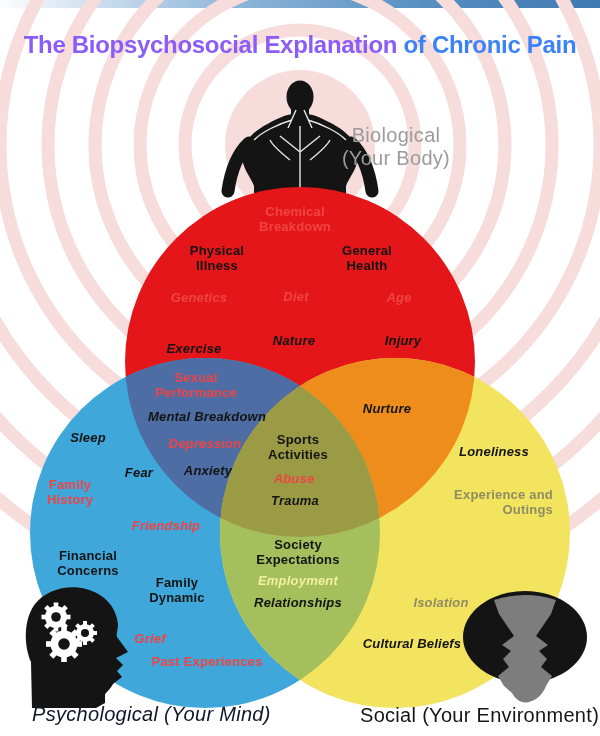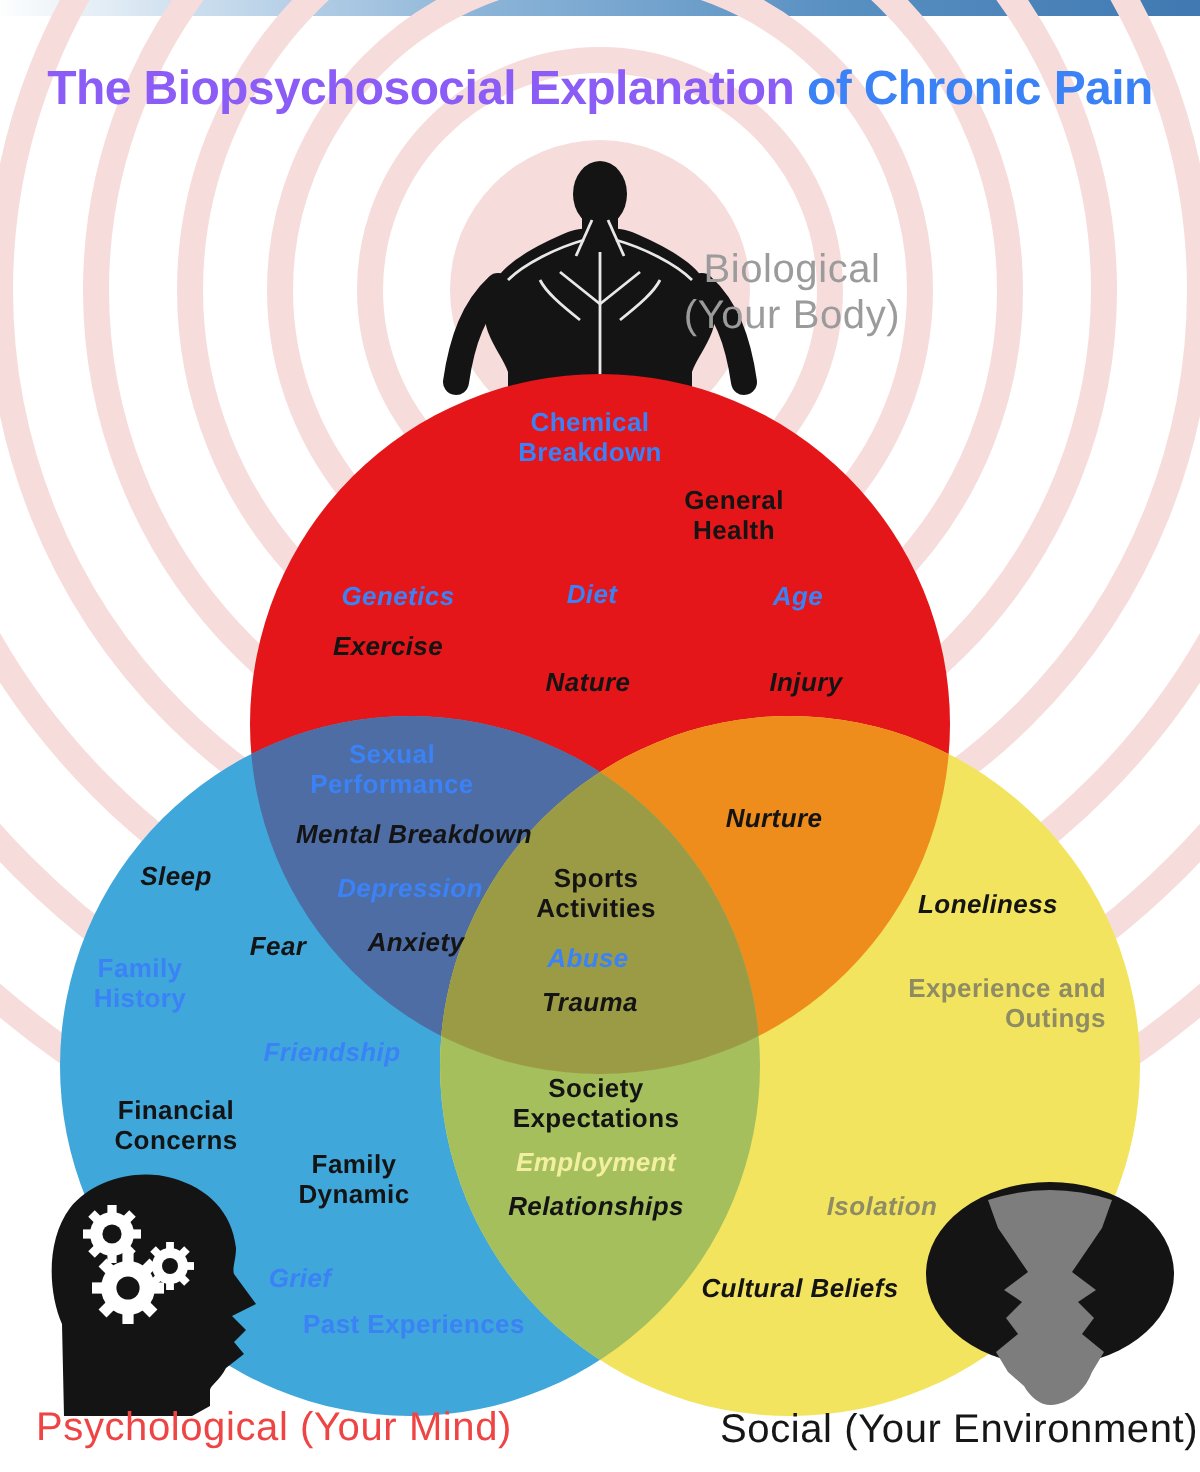--- a/index.html
+++ b/index.html
@@ -15,28 +15,28 @@
   .ring  { fill:none; stroke:#f7dcdc; stroke-width:13; }
   .rfill { fill:#f7dcdc; }
   .title {
     position:absolute; top:31px; left:0; width:600px; text-align:center;
     font-size:24px; font-weight:700; letter-spacing:-0.3px; white-space:nowrap;
   }
   .title .accent { color:#8b5cf6; }
   .title .rest   { color:#3b82f6; }
   .grouplabel { position:absolute; color:#9b9b9b; font-size:20px; letter-spacing:0.3px; }
   .bio-label  { top:124px; left:306px; width:180px; text-align:center; line-height:23px; }
-  .psy-label  { top:703px; left:18px;  color:#ef4444; }
+  .psy-label  { top:703px; left:32px;  color:#0f172a;font-style:italic; }
   .soc-label  { top:704px; left:360px; color:#161616; }
   .term {
     position:absolute; transform:translate(-50%,-50%);
     font-size:13px; font-weight:700; line-height:1.18; text-align:center; letter-spacing:0.2px;
   }
   .nw { white-space:nowrap;font-style:italic; }
-  .c-white { color:#3b82f6; }
+  .c-white { color:#ef4444; }
   .c-black { color:#141414; }
   .c-pale  { color:#f3efa0; }
   .c-olive { color:#8f8c63;text-align:right; }
 </style>
 </head>
 <body>
 
 <div class="canvas">
 
   <div class="topbar"></div>
@@ -139,25 +139,26 @@
   </div>
 
   <div class="grouplabel bio-label">
     <div>Biological</div>
     <div>(Your Body)</div>
   </div>
   <div class="grouplabel psy-label">Psychological (Your Mind)</div>
   <div class="grouplabel soc-label">Social (Your Environment)</div>
 
   <div class="term c-white" style="left:295px;top:219px;width:110px">Chemical Breakdown</div>
+  <div class="term c-black" style="left:217px;top:258px;width:84px">Physical Illness</div>
   <div class="term c-black" style="left:367px;top:258px;width:84px">General Health</div>
   <div class="term c-white nw" style="left:199px;top:298px">Genetics</div>
   <div class="term c-white nw" style="left:296px;top:297px">Diet</div>
   <div class="term c-white nw" style="left:399px;top:298px">Age</div>
-  <div class="term c-black nw" style="left:194px;top:323px">Exercise</div>
+  <div class="term c-black nw" style="left:194px;top:349px">Exercise</div>
   <div class="term c-black nw" style="left:294px;top:341px">Nature</div>
   <div class="term c-black nw" style="left:403px;top:341px">Injury</div>
 
   <div class="term c-white" style="left:196px;top:385px;width:124px">Sexual Performance</div>
   <div class="term c-black nw" style="left:207px;top:417px">Mental Breakdown</div>
   <div class="term c-white nw" style="left:205px;top:444px">Depression</div>
   <div class="term c-black nw" style="left:208px;top:471px">Anxiety</div>
 
   <div class="term c-black nw" style="left:387px;top:409px">Nurture</div>
 
@@ -174,15 +175,15 @@
   <div class="term c-white nw" style="left:150px;top:639px">Grief</div>
   <div class="term c-white" style="left:207px;top:662px;width:112px">Past Experiences</div>
 
   <div class="term c-black" style="left:298px;top:552px;width:118px">Society Expectations</div>
   <div class="term c-pale nw" style="left:298px;top:581px">Employment</div>
   <div class="term c-black nw" style="left:298px;top:603px">Relationships</div>
 
   <div class="term c-black nw" style="left:494px;top:452px">Loneliness</div>
   <div class="term c-olive" style="left:482px;top:502px;width:142px">Experience and Outings</div>
   <div class="term c-olive nw" style="left:441px;top:603px">Isolation</div>
-  <div class="term c-black nw" style="left:400px;top:644px">Cultural Beliefs</div>
+  <div class="term c-black nw" style="left:412px;top:644px">Cultural Beliefs</div>
 
 </div>
 
 </body></html>

